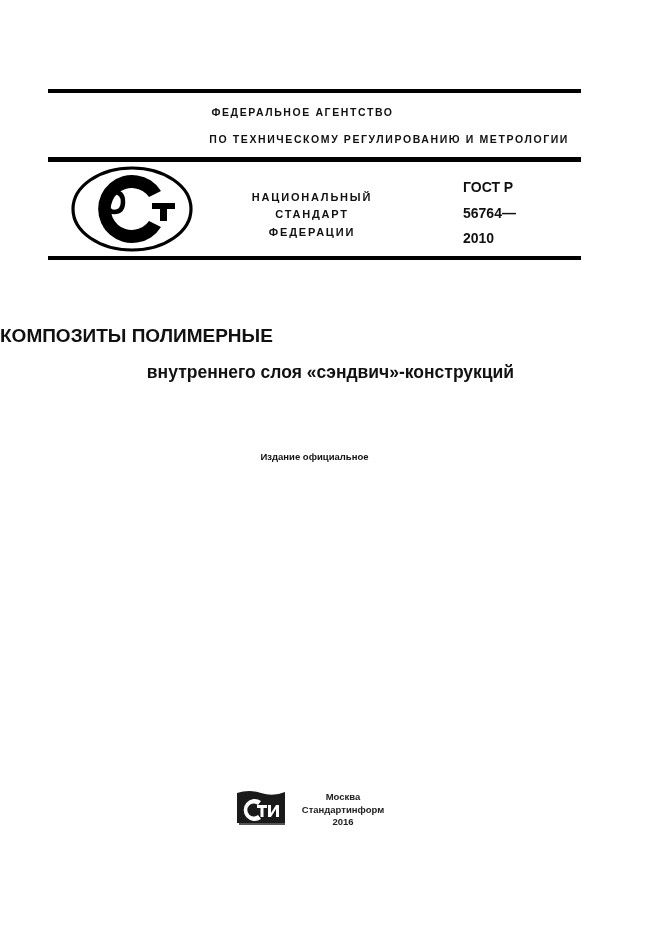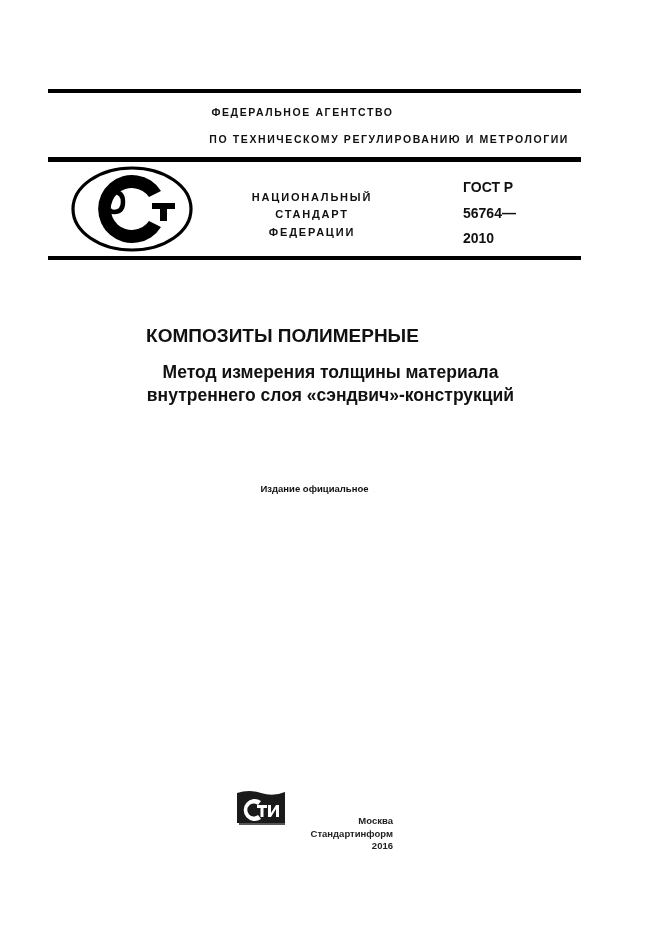--- a/index.html
+++ b/index.html
@@ -50,54 +50,52 @@
       font-weight: bold;
       font-size: 14px;
       line-height: 25.5px;
       white-space: nowrap;
     }
     .title {
       position: absolute;
       left: 0;
       width: 565px;
       top: 325px;
-      text-align: center;
       font-weight: bold;
       font-size: 19px;
     }
     .subtitle {
       position: absolute;
       left: 0;
       width: 661px;
       top: 361px;
       text-align: center;
       font-weight: bold;
       font-size: 17.5px;
       line-height: 23px;
     }
     .edition {
       position: absolute;
       left: 0;
       width: 629px;
-      top: 483px;
+      top: 451px;
       text-align: center;
       font-weight: bold;
       font-size: 9.5px;
     }
     .publisher {
       position: absolute;
       left: 293px;
       width: 100px;
       top: 791px;
-      text-align: right;
+      text-align: center;
       font-weight: bold;
       font-size: 9.5px;
       line-height: 12.5px;
       color: #222;
-      margin-top: 24px;
     }
   </style>
 </head>
 <body>
 
 <div class="rule" style="top:89px;height:4px;"></div>
 
 <div class="agency" style="top:106px;">ФЕДЕРАЛЬНОЕ АГЕНТСТВО</div>
 <div class="agency" style="top:133px;text-align:right;">ПО ТЕХНИЧЕСКОМУ РЕГУЛИРОВАНИЮ И МЕТРОЛОГИИ</div>
 
@@ -125,21 +123,20 @@
 <div class="gost">
   <div>ГОСТ Р</div>
   <div>56764—</div>
   <div>2010</div>
 </div>
 
 <div class="rule" style="top:256px;height:4px;"></div>
 
 <div class="title">КОМПОЗИТЫ ПОЛИМЕРНЫЕ</div>
 <div class="subtitle">
-  <div>Метод измерения толщины материала</div>
   <div>внутреннего слоя «сэндвич»-конструкций</div>
 </div>
 
 <div class="edition">Издание официальное</div>
 
 <div class="abs" style="left:235px;top:789px;width:54px;height:40px;">
   <svg width="54" height="40" viewBox="0 0 54 40">
 
     <path d="M 2 4 Q 14 0 26 4 Q 38 8 50 3 L 50 34 L 2 34 Z" fill="#1a1a1a"></path>
     <path d="M 4 34 L 50 34 L 50 36 L 4 36 Z" fill="#555"></path>

